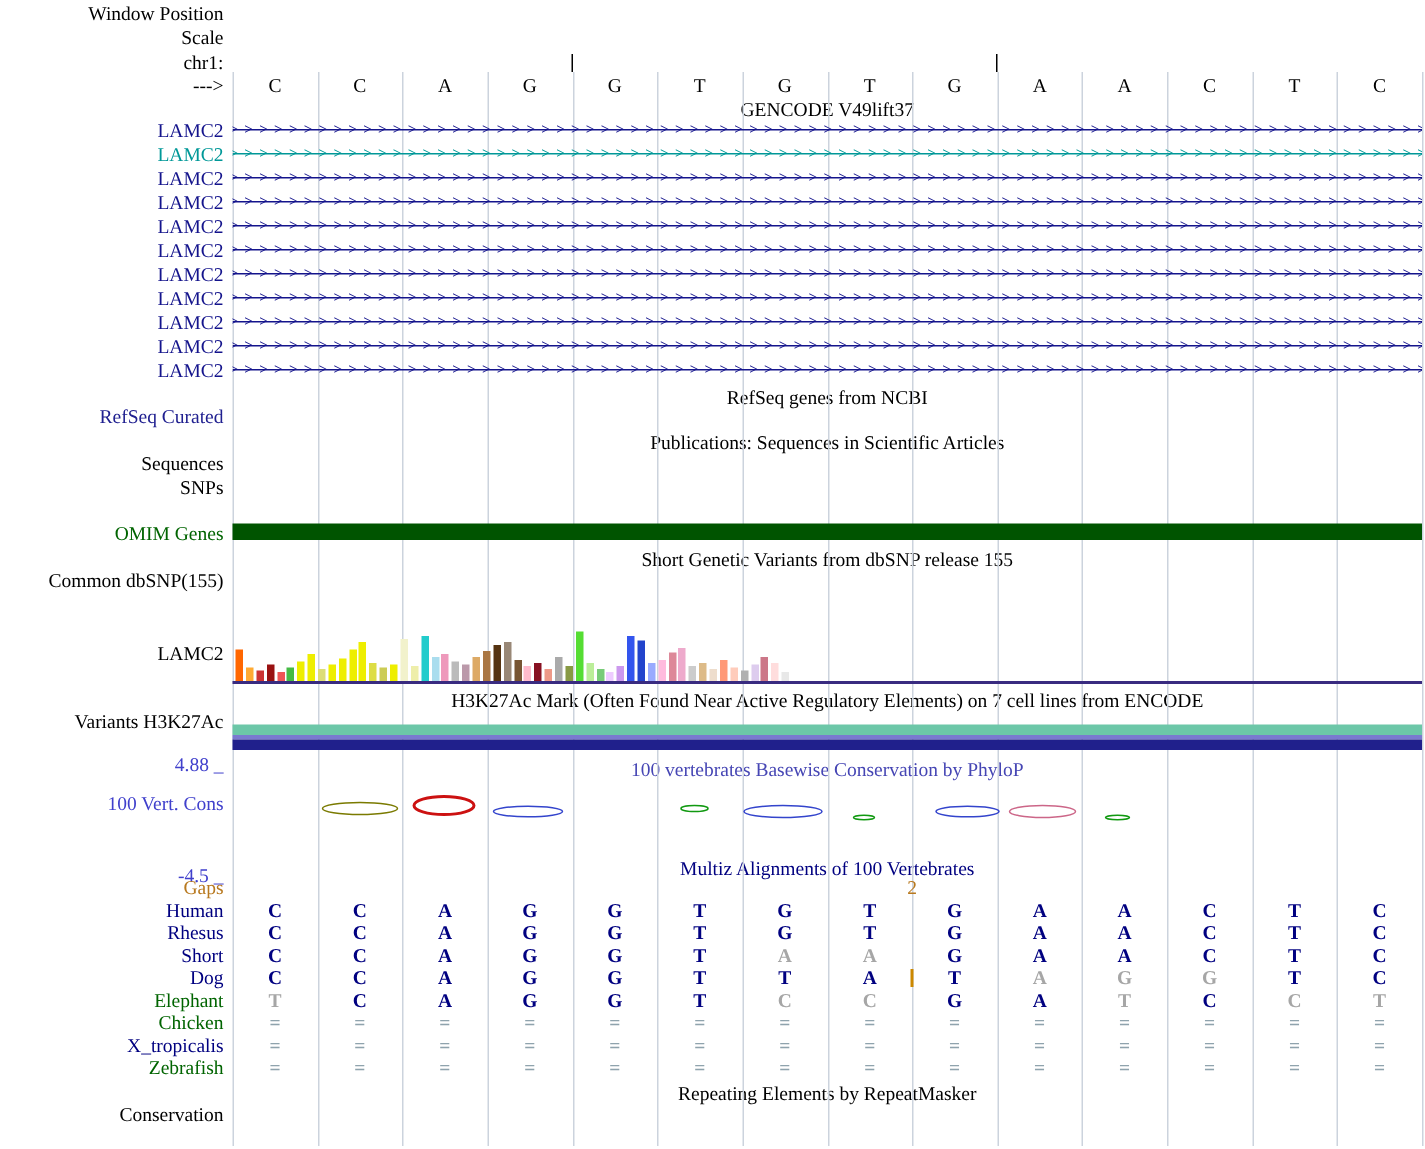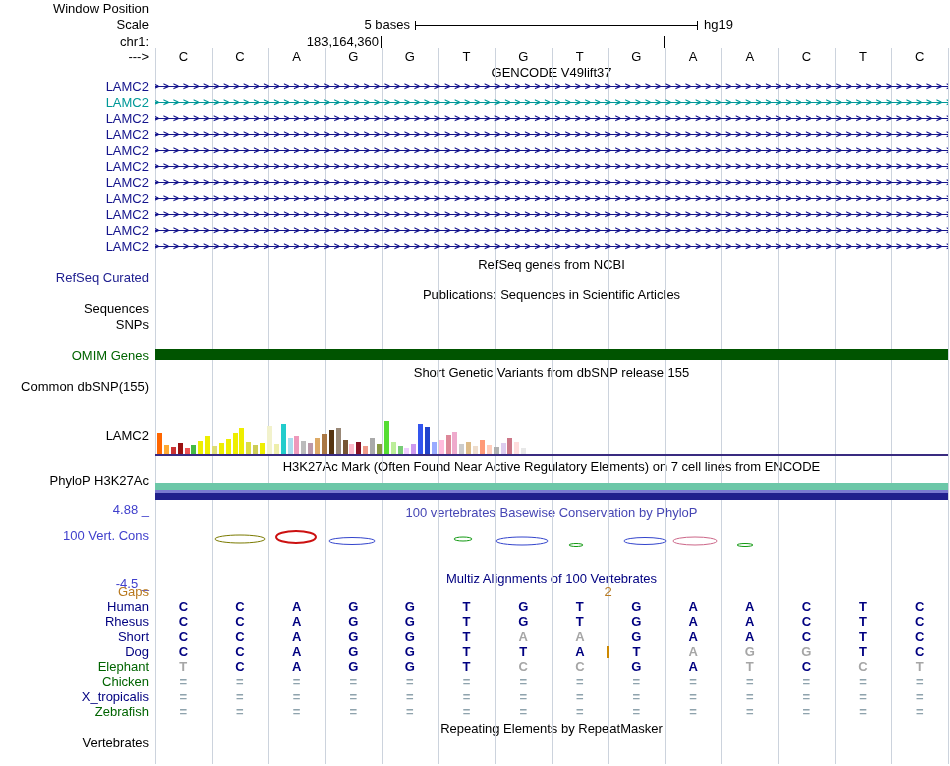--- a/index.html
+++ b/index.html
@@ -1,17 +1,17 @@
 <!DOCTYPE html>
 <html><head>
 <meta charset="utf-8">
 <style>
   html,body{margin:0;padding:0;background:#fff}
   #canvas{position:relative;width:950px;height:766px;overflow:hidden;background:#fff;
-          font-family:Liberation Sans, sans-serif;font-size:13px;color:#000}
+          font-family:Liberation Serif, serif;font-size:13px;color:#000}
   .lbl{position:absolute;left:0;width:149px;text-align:right;white-space:nowrap;height:14px;line-height:14px}
   .ctr{position:absolute;left:155px;width:793px;text-align:center;white-space:nowrap;height:14px;line-height:14px}
   .cell{position:absolute;text-align:center;height:14px;line-height:14px}
   .grid{position:absolute;top:48px;height:716px;width:1px;background:#ccd3dd}
   .generow{position:absolute;left:155px;width:793px;height:13px;overflow:hidden}
   .geneline{position:absolute;left:0;right:0;top:6px;height:1px;background:currentColor}
   .arrows{position:absolute;left:-2px;top:0;font-size:10px;line-height:13px;letter-spacing:4.2px;font-weight:700;white-space:nowrap}
   .tick{position:absolute;width:1px;background:#000}
   .hline{position:absolute;height:1px;background:#000}
   .navy{color:#000080}
@@ -22,30 +22,22 @@
   .refseqblue{color:#202090}
 </style>
 </head>
 <body>
 
 <div id="canvas">
 
   <div class="lbl" style="top:2px">Window Position</div>
 
   <div class="lbl" style="top:18px">Scale</div>
-  <div style="position:absolute;left:155px;top:18px;width:793px;height:14px">
-    <span style="position:absolute;left:0;width:255px;text-align:right;line-height:14px">5 bases</span>
-    <div class="tick" style="left:260px;top:3px;height:9px"></div>
-    <div class="hline" style="left:260px;width:283px;top:7px"></div>
-    <div class="tick" style="left:542px;top:3px;height:9px"></div>
-    <span style="position:absolute;left:549px;line-height:14px">hg19</span>
-  </div>
 
   <div class="lbl" style="top:35px">chr1:</div>
-  <div style="position:absolute;top:35px;left:155px;width:224px;text-align:right;line-height:14px">183,164,360</div>
   <div class="tick" style="left:381px;top:36px;height:12px"></div>
   <div class="tick" style="left:664px;top:36px;height:12px"></div>
 
   <div class="lbl" style="top:50px">---&gt;</div>
   <div id="ruler-row" style="position:absolute;left:155px;top:50px;width:793px;height:14px">
       <div class="cell" style="left: 0px; width: 56.6429px; top: 0px;">C</div>
       <div class="cell" style="left: 56.6px; width: 56.6429px; top: 0px;">C</div>
       <div class="cell" style="left: 113.3px; width: 56.6429px; top: 0px;">A</div>
       <div class="cell" style="left: 169.9px; width: 56.6429px; top: 0px;">G</div>
       <div class="cell" style="left: 226.6px; width: 56.6429px; top: 0px;">G</div>
@@ -68,26 +60,26 @@
   <div class="ctr steel" style="top:506px">100 vertebrates Basewise Conservation by PhyloP</div>
   <div class="ctr navy" style="top:572px">Multiz Alignments of 100 Vertebrates</div>
   <div class="ctr" style="top:722px">Repeating Elements by RepeatMasker</div>
 
   <div class="lbl refseqblue" style="top:271px">RefSeq Curated</div>
   <div class="lbl" style="top:302px">Sequences</div>
   <div class="lbl" style="top:318px">SNPs</div>
   <div class="lbl green" style="top:349px">OMIM Genes</div>
   <div class="lbl" style="top:380px">Common dbSNP(155)</div>
   <div class="lbl" style="top:429px">LAMC2</div>
-  <div class="lbl" style="top:474px">PhyloP H3K27Ac</div>
+  <div class="lbl" style="top:474px">Variants H3K27Ac</div>
   <div class="lbl blue" style="top:503px">4.88 _</div>
   <div class="lbl blue" style="top:529px">100 Vert. Cons</div>
   <div class="lbl blue" style="top:577px">-4.5 _</div>
   <div class="lbl orange" style="top:585px">Gaps</div>
-  <div class="lbl" style="top:736px">Vertebrates</div>
+  <div class="lbl" style="top:736px">Conservation</div>
 
   <div id="gen">
       <div class="grid" style="left: 155px; background: rgb(204, 211, 221);"></div>
       <div class="grid" style="left: 211.6px; background: rgb(204, 211, 221);"></div>
       <div class="grid" style="left: 268.3px; background: rgb(204, 211, 221);"></div>
       <div class="grid" style="left: 324.9px; background: rgb(204, 211, 221);"></div>
       <div class="grid" style="left: 381.6px; background: rgb(204, 211, 221);"></div>
       <div class="grid" style="left: 438.2px; background: rgb(204, 211, 221);"></div>
       <div class="grid" style="left: 494.9px; background: rgb(204, 211, 221);"></div>
       <div class="grid" style="left: 551.5px; background: rgb(204, 211, 221);"></div>

